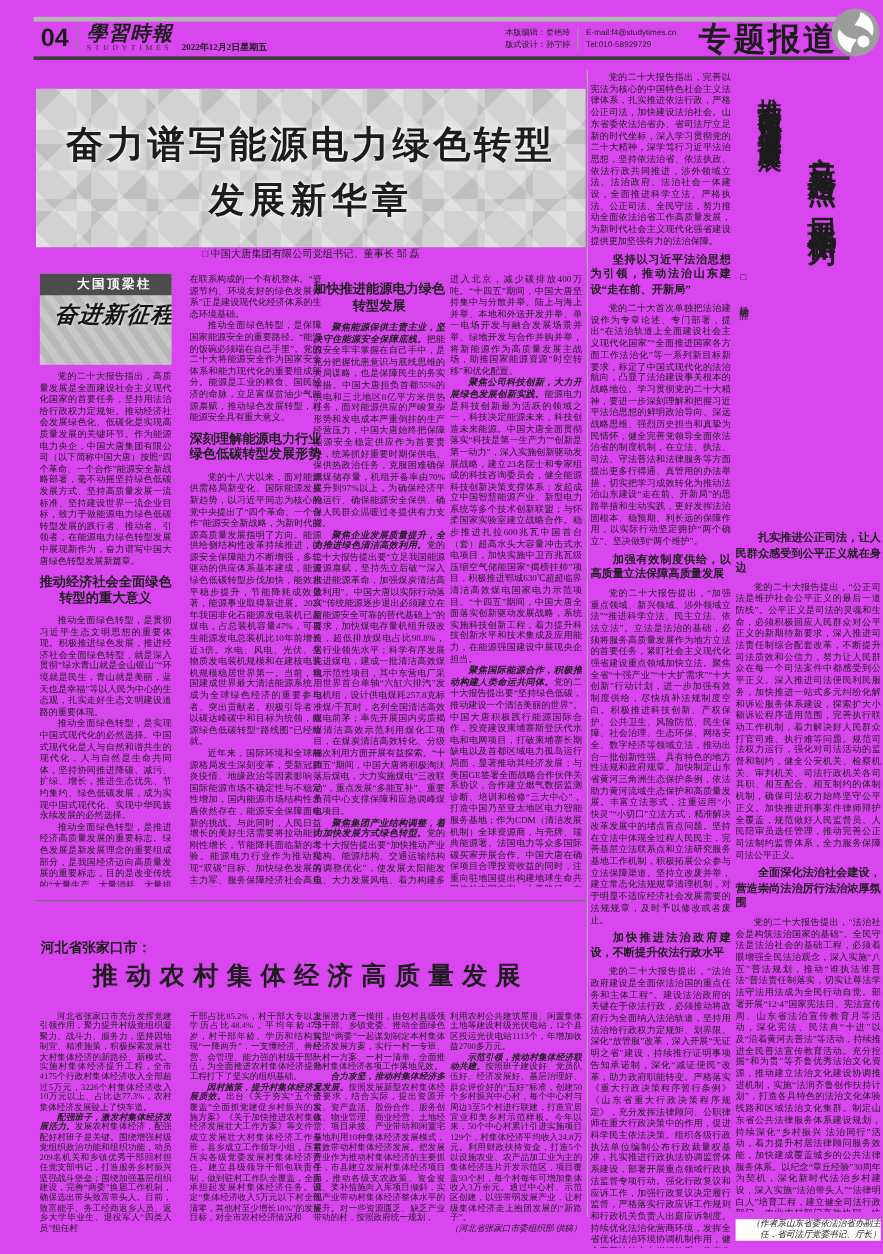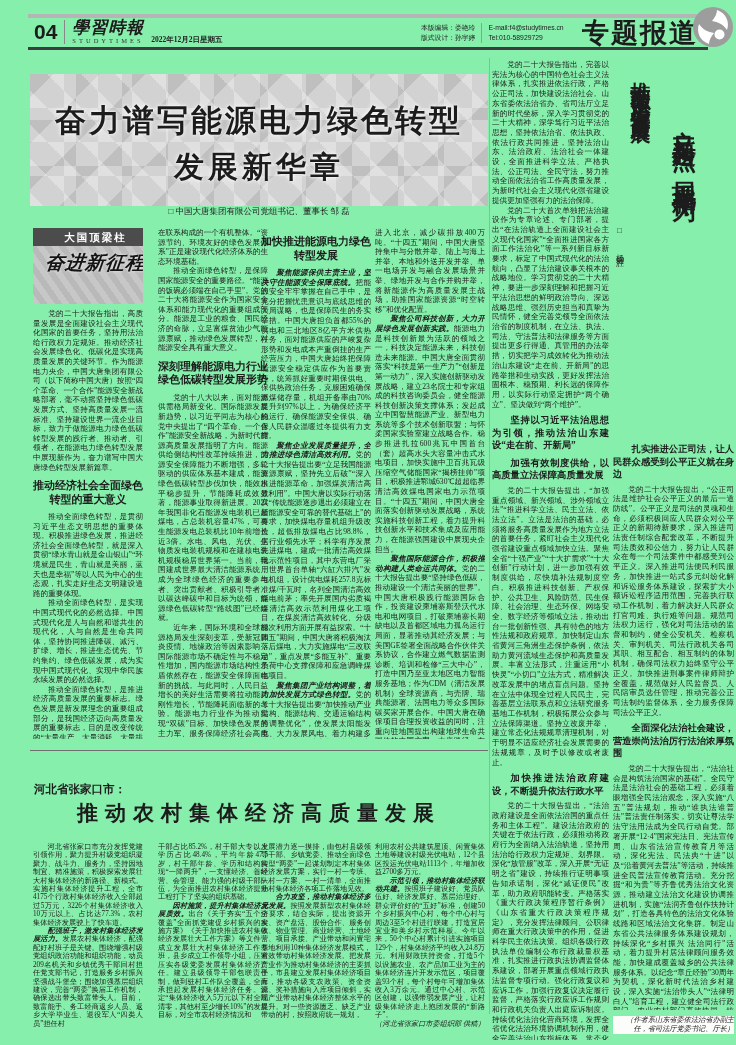--- a/index.html
+++ b/index.html
@@ -1,16 +1,16 @@
 <!DOCTYPE html>
 <html><head>
 <meta charset="utf-8">
 <style>
   html,body{margin:0;padding:0;background:#e8e8e6;}
-  .page{position:relative;width:736px;height:1045px;background:#86efac;margin:0 auto;
+  .page{position:relative;width:736px;height:1045px;background:#d946ef;margin:0 auto;
         font-family:"Liberation Serif",serif;color:#1c1c1c;overflow:hidden;}
 
   
   .top-rule{position:absolute;left:28px;top:14px;width:680px;height:4px;background:#b5b5b5;}
   .head-rule{position:absolute;left:28px;top:47px;width:680px;height:3px;background:#3d3d3d;}
   .masthead{position:absolute;left:34px;top:19px;display:flex;align-items:flex-start;gap:7px;}
   .pageno{font-size:21px;font-weight:700;font-family:"Liberation Sans",sans-serif;line-height:26px;}
   .mast-sep{width:1px;height:24px;background:#888;margin-top:1px;}
   .mast-cn{font-size:17px;font-weight:700;font-style:italic;line-height:18px;letter-spacing:1px;}
   .mast-en{font-size:6.5px;letter-spacing:3px;color:#333;}
@@ -169,23 +169,23 @@
       <p class="para cont">发展潜力逐一摸排，由包村县级领导干部、乡镇党委、推动全面绿色转型“两委”一起谋划制定本村集体经济发展方案，实行一村一专班、一村一方案、一村一清单，全面推动村集体经济各项工作落地见效。</p>
       <p class="para p"><b>合力攻坚，推动村集体经济多元发展。</b>按照发展新型农村集体经济要求，结合实际，提出资源开发、资产盘活、股份合作、服务创收、物业管理、商业经营、土地经营、项目承接、产业带动和闲置宅基地利用10种集体经济发展模式，有效带动村集体经济发展。把发展产业作为推动村集体经济的主要抓手，市县建立发展村集体经济项目库，推动各级支农政策、资金资源、奖补措施向入库项目倾斜，实现产业带动村集体经济整体水平的提升。对一些资源匮乏、缺乏产业带动的村，按照政府统一规划，</p>
     </div>
   <div class="ncol bcol c4">
       <p class="para cont">利用农村公共建筑屋顶、闲置集体土地等建设村级光伏电站，12个县区投运光伏电站1113个，年增加收益2700多万元。</p>
       <p class="para p"><b>示范引领，推动村集体经济联动共建。</b>按照班子建设好、党员队伍好、经济发展好、基层治理好、群众评价好的“五好”标准，创建50个乡村振兴中心村，每个中心村与周边3至5个村进行联建，打造宜居宜业和美乡村示范样板。今年以来，50个中心村累计引进实施项目129个，村集体经济平均收入24.8万元。利用财政扶持资金，打造5个以设施农业、农产品加工业为主的集体经济连片开发示范区，项目覆盖93个村，每个村每年可增加集体收入3万余元。通过中心村、示范区创建，以强带弱发展产业，让村级集体经济走上抱团发展的“新路子”。</p>
       <p class="para credit">（河北省张家口市委组织部 供稿）</p>
     </div>
 
   <div class="ncol rcolA">
-      <p class="para p">党的二十大报告指出，完善以宪法为核心的中国特色社会主义法律体系，扎实推进依法行政，严格公正司法，加快建设法治社会。山东省委依法治省办、省司法厅立足新的时代坐标，深入学习贯彻党的二十大精神，深学笃行习近平法治思想，坚持依法治省、依法执政、依法行政共同推进，坚持法治山东、法治政府、法治社会一体建设，全面推进科学立法、严格执法、公正司法、全民守法，努力推动全面依法治省工作高质量发展，为新时代社会主义现代化强省建设提供更加坚强有力的法治保障。</p>
+      <p class="para p">党的二十大报告指出，完善以宪法为核心的中国特色社会主义法律体系，扎实推进依法行政，严格公正司法，加快建设法治社会。山东省委依法治省办、省司法厅立足新的时代坐标，深入学习贯彻党的二十大精神，深学笃行习近平法治思想，坚持依法治省、依法执政、依法行政共同推进，涉外领域立法、法治政府、法治社会一体建设，全面推进科学立法、严格执法、公正司法、全民守法，努力推动全面依法治省工作高质量发展，为新时代社会主义现代化强省建设提供更加坚强有力的法治保障。</p>
+      <p class="para h">坚持以习近平法治思想为引领，推动法治山东建设“走在前、开新局”</p>
       <p class="para p">党的二十大首次单独把法治建设作为专章论述、专门部署，提出“在法治轨道上全面建设社会主义现代化国家”“全面推进国家各方面工作法治化”等一系列新目标新要求，标定了中国式现代化的法治航向，凸显了法治建设事关根本的战略地位。学习贯彻党的二十大精神，要进一步深刻理解和把握习近平法治思想的鲜明政治导向、深远战略思维、强烈历史担当和真挚为民情怀，健全完善党领导全面依法治省的制度机制，在立法、执法、司法、守法普法和法律服务等方面提出更多行得通、真管用的办法举措，切实把学习成效转化为推动法治山东建设“走在前、开新局”的思路举措和生动实践，更好发挥法治固根本、稳预期、利长远的保障作用，以实际行动坚定拥护“两个确立”、坚决做到“两个维护”。</p>
-      <p class="para h">坚持以习近平法治思想为引领，推动法治山东建设“走在前、开新局”</p>
       <p class="para h">加强有效制度供给，以高质量立法保障高质量发展</p>
       <p class="para p">党的二十大报告提出，“加强重点领域、新兴领域、涉外领域立法”“推进科学立法、民主立法、依法立法”。立法是法治的基础，必须将服务高质量发展作为地方立法的首要任务，紧盯社会主义现代化强省建设重点领域加快立法。聚焦全省“十强产业”“十大扩需求”“十大创新”行动计划，进一步加强有效制度供给，尽快填补法规制度空白。积极推进科技创新、产权保护、公共卫生、风险防范、民生保障、社会治理、生态环保、网络安全、数字经济等领域立法，推动出台一批创新性强、具有特色的地方性法规和政府规章。加快制定山东省黄河三角洲生态保护条例，依法助力黄河流域生态保护和高质量发展。丰富立法形式，注重运用“小快灵”“小切口”立法方式，精准解决改革发展中的堵点盲点问题。坚持在立法中体现全过程人民民主，完善基层立法联系点和立法研究服务基地工作机制，积极拓展公众参与立法保障渠道。坚持立改废并举，建立常态化法规规章清理机制，对于明显不适应经济社会发展需要的法规规章，及时予以修改或者废止。</p>
       <p class="para h">加快推进法治政府建设，不断提升依法行政水平</p>
       <p class="para p">党的二十大报告提出，“法治政府建设是全面依法治国的重点任务和主体工程”。建设法治政府的关键在于依法行政，必须推动将政府行为全面纳入法治轨道，坚持用法治给行政权力定规矩、划界限。深化“放管服”改革，深入开展“无证明之省”建设，持续推行证明事项告知承诺制，深化“减证便民”改革，助力政府职能转变。严格落实《重大行政决策程序暂行条例》《山东省重大行政决策程序规定》，充分发挥法律顾问、公职律师在重大行政决策中的作用，促进科学民主依法决策。组织各级行政执法单位编制公布行政裁量权基准，扎实推进行政执法协调监督体系建设，部署开展重点领域行政执法监督专项行动。强化行政复议和应诉工作，加强行政复议决定履行监督，严格落实行政应诉工作规则和行政机关负责人出庭应诉制度。持续优化法治化营商环境，发挥全省优化法治环境协调机制作用，健全完善法治山东指标体系，常态化开展法治山东暨法治政府建设年度评估和动态监测。深化法治政府建设示范创建，在乡镇（街道）和政府部门中培树先进典型，以示范创建带动法治政府建设深入开展。</p>
     </div>
   <div class="rhead">
     <div class="vtext rtitle-sub">推动全面依法治省工作高质量发展</div>
     <div class="vtext rtitle-main">立足新起点 展现新作为</div>
     <div class="vtext rbyline">□ 杨增胜</div>
   </div>

